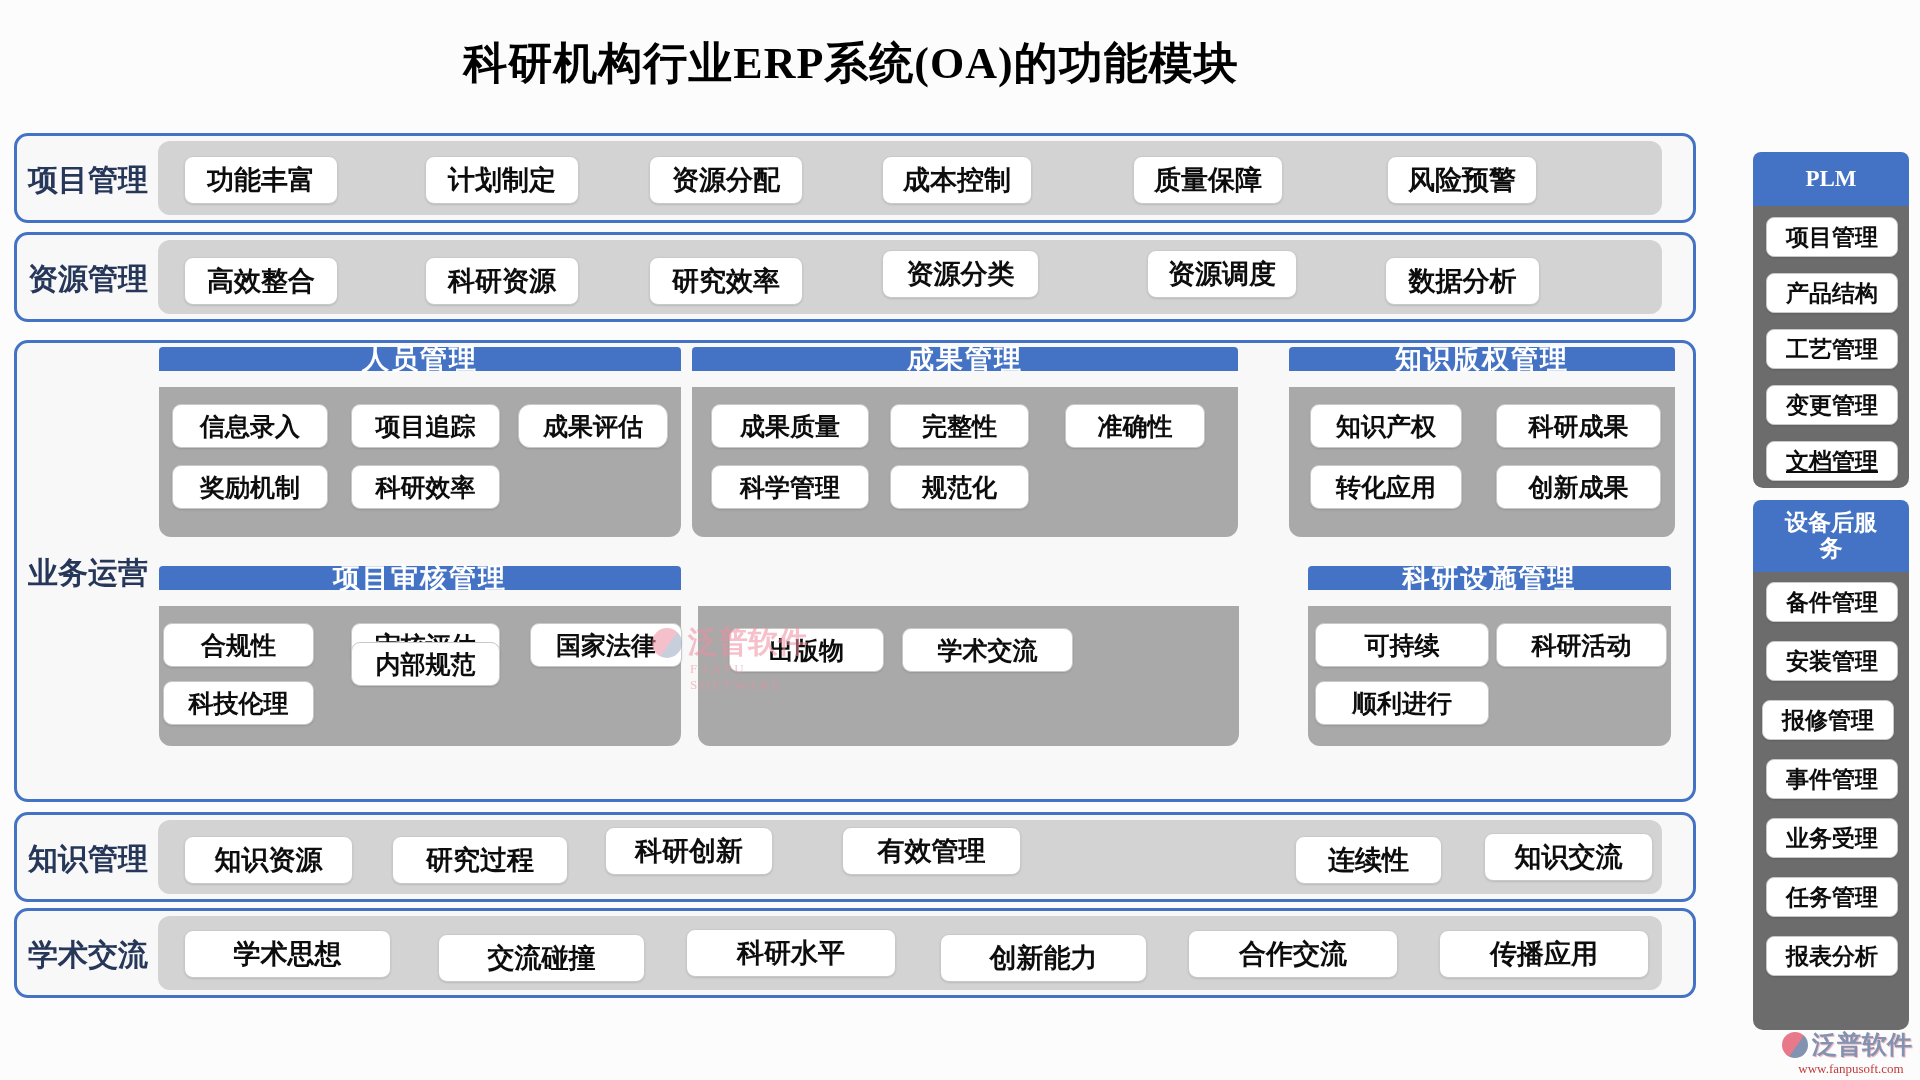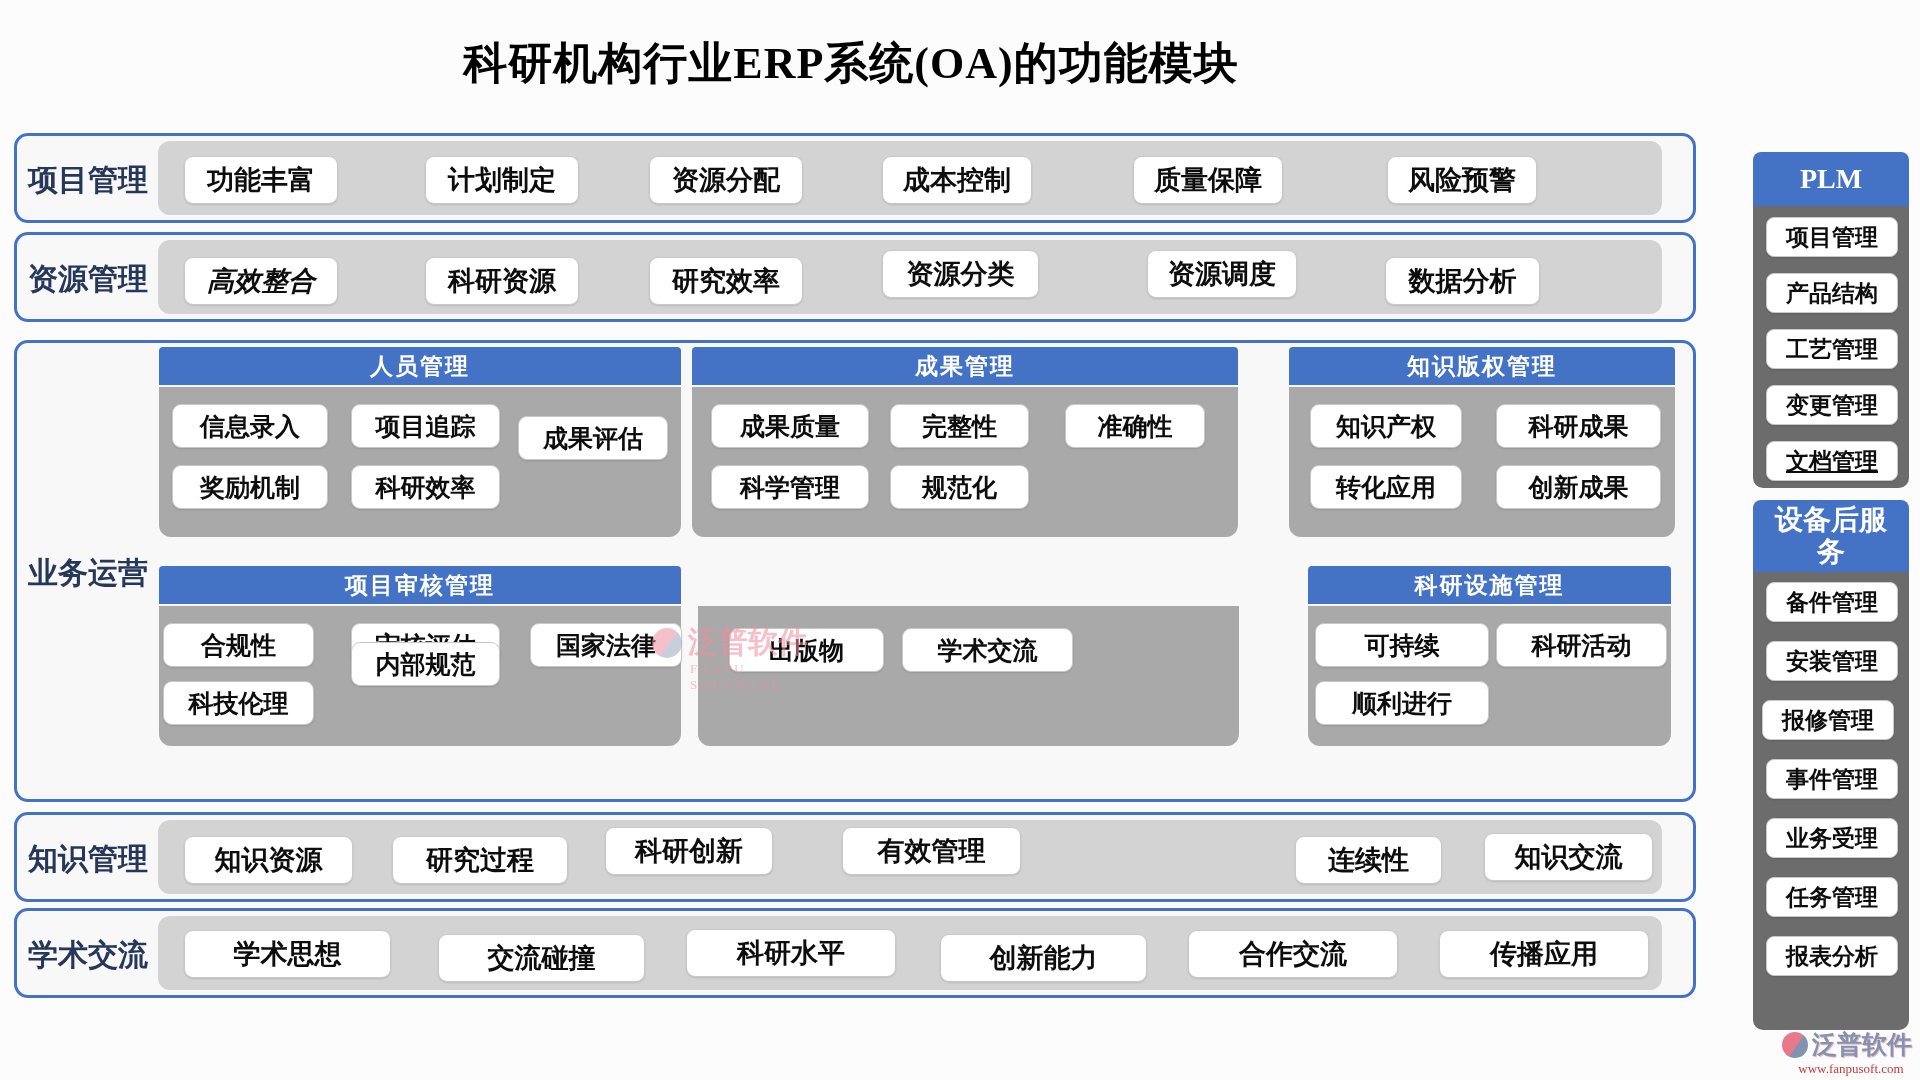--- a/index.html
+++ b/index.html
@@ -9,27 +9,27 @@
          font-size:44px;font-weight:700;color:#000;letter-spacing:1px;}
   .band{position:absolute;left:14px;width:1682px;background:#f8f8f8;
         border:3px solid #4472c4;border-radius:14px;box-sizing:border-box;}
   .band-label{position:absolute;width:140px;text-align:center;font-size:30px;
         font-weight:600;color:#26375a;}
   .strip{position:absolute;background:#d3d3d3;border-radius:12px;}
   .chip{position:absolute;height:46px;background:#fff;border:1px solid #c9c9c9;
         border-radius:9px;display:flex;align-items:center;justify-content:center;
         font-size:27px;font-weight:600;color:#0d0d0d;box-shadow:0 1px 2px rgba(0,0,0,.12);}
   .chip.sm{height:42px;font-size:25px;}
-  .panel-head{position:absolute;height:38px;background:#4472c4;border-radius:4px 4px 0 0;
+  .panel-head{position:absolute;height:24px;background:#4472c4;border-radius:4px 4px 0 0;
         display:flex;align-items:center;justify-content:center;color:#fff;
-        font-size:23px;font-weight:600;letter-spacing:2px;}
+        font-size:27px;font-weight:600;letter-spacing:2px;}
   .panel-body{position:absolute;background:#a9a9a9;border-radius:0 0 12px 12px;}
   .spanel-head{position:absolute;background:#4472c4;border-radius:8px 8px 0 0;
         display:flex;align-items:center;justify-content:center;text-align:center;
-        color:#fff;font-size:28px;font-weight:600;line-height:1.15;}
+        color:#fff;font-size:23px;font-weight:600;line-height:1.15;}
   .spanel-body{position:absolute;background:#6c6c6c;border-radius:0 0 10px 10px;}
   .chip.side{height:38px;font-size:23px;border-radius:8px;}
   .wm-center{position:absolute;left:652px;top:622px;width:180px;opacity:.55;z-index:5;
         pointer-events:none;text-align:left;}
   .wm-row{display:flex;align-items:center;gap:6px;}
   .wm-glyph{width:30px;height:30px;border-radius:50%;
         background:linear-gradient(125deg,#ef8ea0 55%,#9aa7c0 55%);flex:0 0 auto;}
   .wm-text{font-size:30px;font-weight:700;color:#ef8ea0;white-space:nowrap;}
   .wm-sub{font-size:13px;letter-spacing:3px;color:#ef8ea0;margin-left:38px;margin-top:-2px;}
   .footer-brand{position:absolute;left:1782px;top:1028px;width:138px;}
@@ -54,35 +54,35 @@
   <div class="chip" style="left:425px;top:156px;width:152px;">计划制定</div>
   <div class="chip" style="left:649px;top:156px;width:152px;">资源分配</div>
   <div class="chip" style="left:882px;top:156px;width:148px;">成本控制</div>
   <div class="chip" style="left:1133px;top:156px;width:148px;">质量保障</div>
   <div class="chip" style="left:1387px;top:156px;width:148px;">风险预警</div>
 
   <div class="band" style="top:232px;height:90px;">
     <div class="strip" style="left:141px;top:5px;width:1504px;height:74px;"></div>
   </div>
   <div class="band-label" style="left:18px;top:259px;">资源管理</div>
-  <div class="chip" style="left:184px;top:257px;width:152px;font-style:italic;">高效整合</div>
+  <div class="chip" style="left:184px;top:257px;width:152px;">高效整合</div>
   <div class="chip" style="left:425px;top:257px;width:152px;">科研资源</div>
   <div class="chip" style="left:649px;top:257px;width:152px;">研究效率</div>
   <div class="chip" style="left:882px;top:250px;width:155px;">资源分类</div>
   <div class="chip" style="left:1147px;top:250px;width:148px;">资源调度</div>
   <div class="chip" style="left:1385px;top:257px;width:153px;">数据分析</div>
 
   <div class="band" style="top:340px;height:462px;"></div>
   <div class="band-label" style="left:18px;top:553px;">业务运营</div>
 
   <div class="panel-head" style="left:159px;top:347px;width:522px;">人员管理</div>
   <div class="panel-body" style="left:159px;top:387px;width:522px;height:150px;"></div>
   <div class="chip sm" style="left:172px;top:404px;width:154px;">信息录入</div>
   <div class="chip sm" style="left:351px;top:404px;width:147px;">项目追踪</div>
-  <div class="chip sm" style="left:518px;top:416px;width:148px;">成果评估</div>
+  <div class="chip sm" style="left:518px;top:404px;width:148px;border-radius:12px;">成果评估</div>
   <div class="chip sm" style="left:172px;top:465px;width:154px;">奖励机制</div>
   <div class="chip sm" style="left:351px;top:465px;width:147px;">科研效率</div>
 
   <div class="panel-head" style="left:692px;top:347px;width:546px;">成果管理</div>
   <div class="panel-body" style="left:692px;top:387px;width:546px;height:150px;"></div>
   <div class="chip sm" style="left:711px;top:404px;width:156px;">成果质量</div>
   <div class="chip sm" style="left:890px;top:404px;width:137px;">完整性</div>
   <div class="chip sm" style="left:1065px;top:404px;width:138px;">准确性</div>
   <div class="chip sm" style="left:711px;top:465px;width:156px;">科学管理</div>
   <div class="chip sm" style="left:890px;top:465px;width:137px;">规范化</div>

